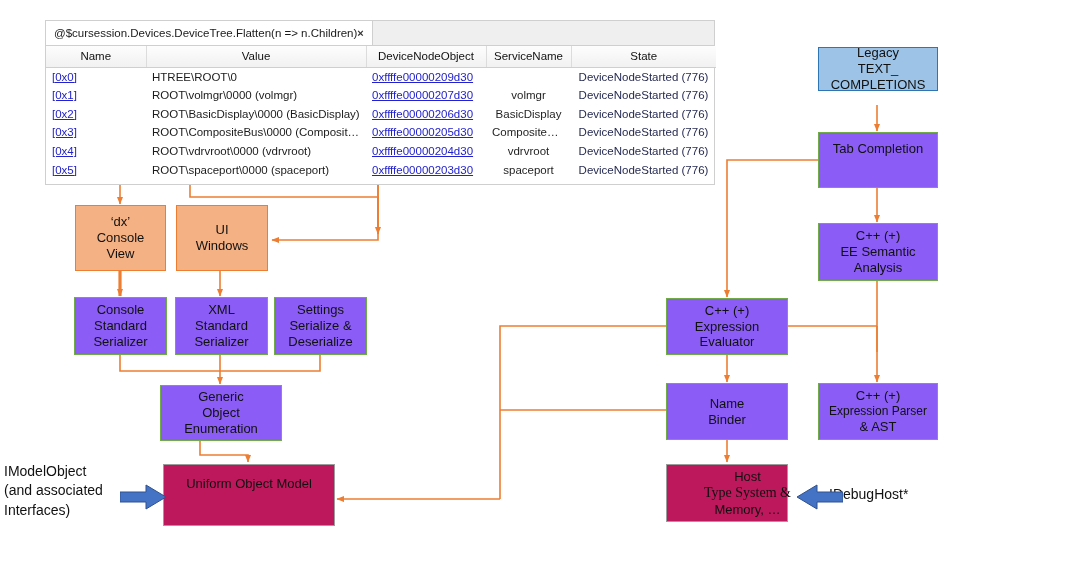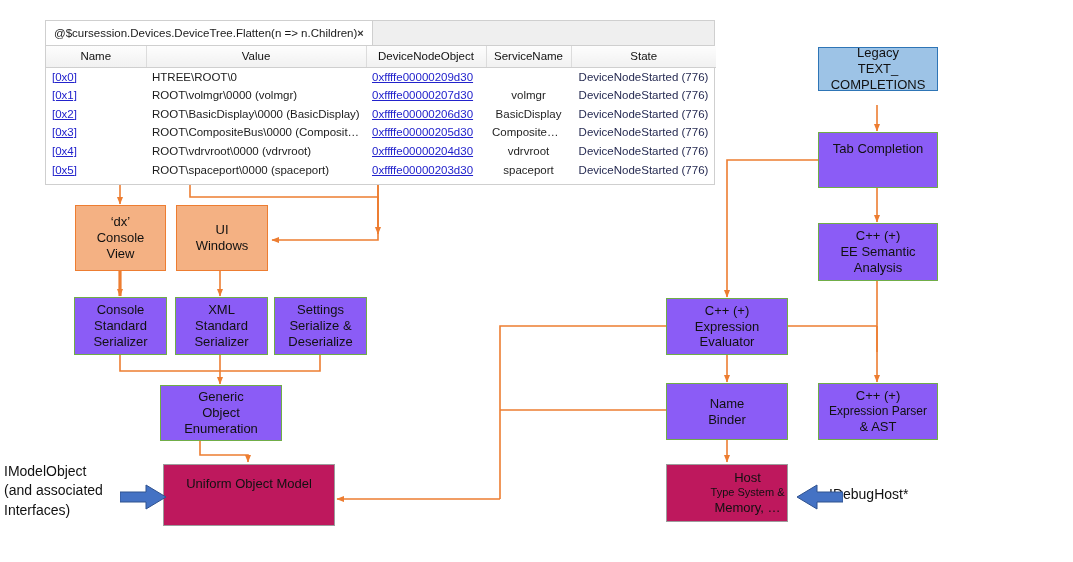--- a/index.html
+++ b/index.html
@@ -274,21 +274,21 @@
   </div>
 
   <div class="node n-green" style="left:818px;top:383px;width:120px;height:57px;">
     <span class="ln">C++ (+)</span>
     <span class="ln" style="font-size:12px;">Expression Parser</span>
     <span class="ln">&amp; AST</span>
   </div>
 
   <div class="node n-gray" style="left:666px;top:464px;width:122px;height:58px;padding-left:45px;">
     <span class="ln">Host</span>
-    <span class="ln" style="font-size:11px;">Type System &amp;</span>
+    <span class="ln" style="font-size:14px;font-family:Liberation Serif, serif;">Type System &amp;</span>
     <span class="ln">Memory, …</span>
   </div>
 
   <div class="side-label" style="left:4px;top:462px;">
     <div>IModelObject</div>
     <div>(and associated</div>
     <div>Interfaces)</div>
   </div>
 
   <div class="side-label" style="left:829px;top:485px;">

